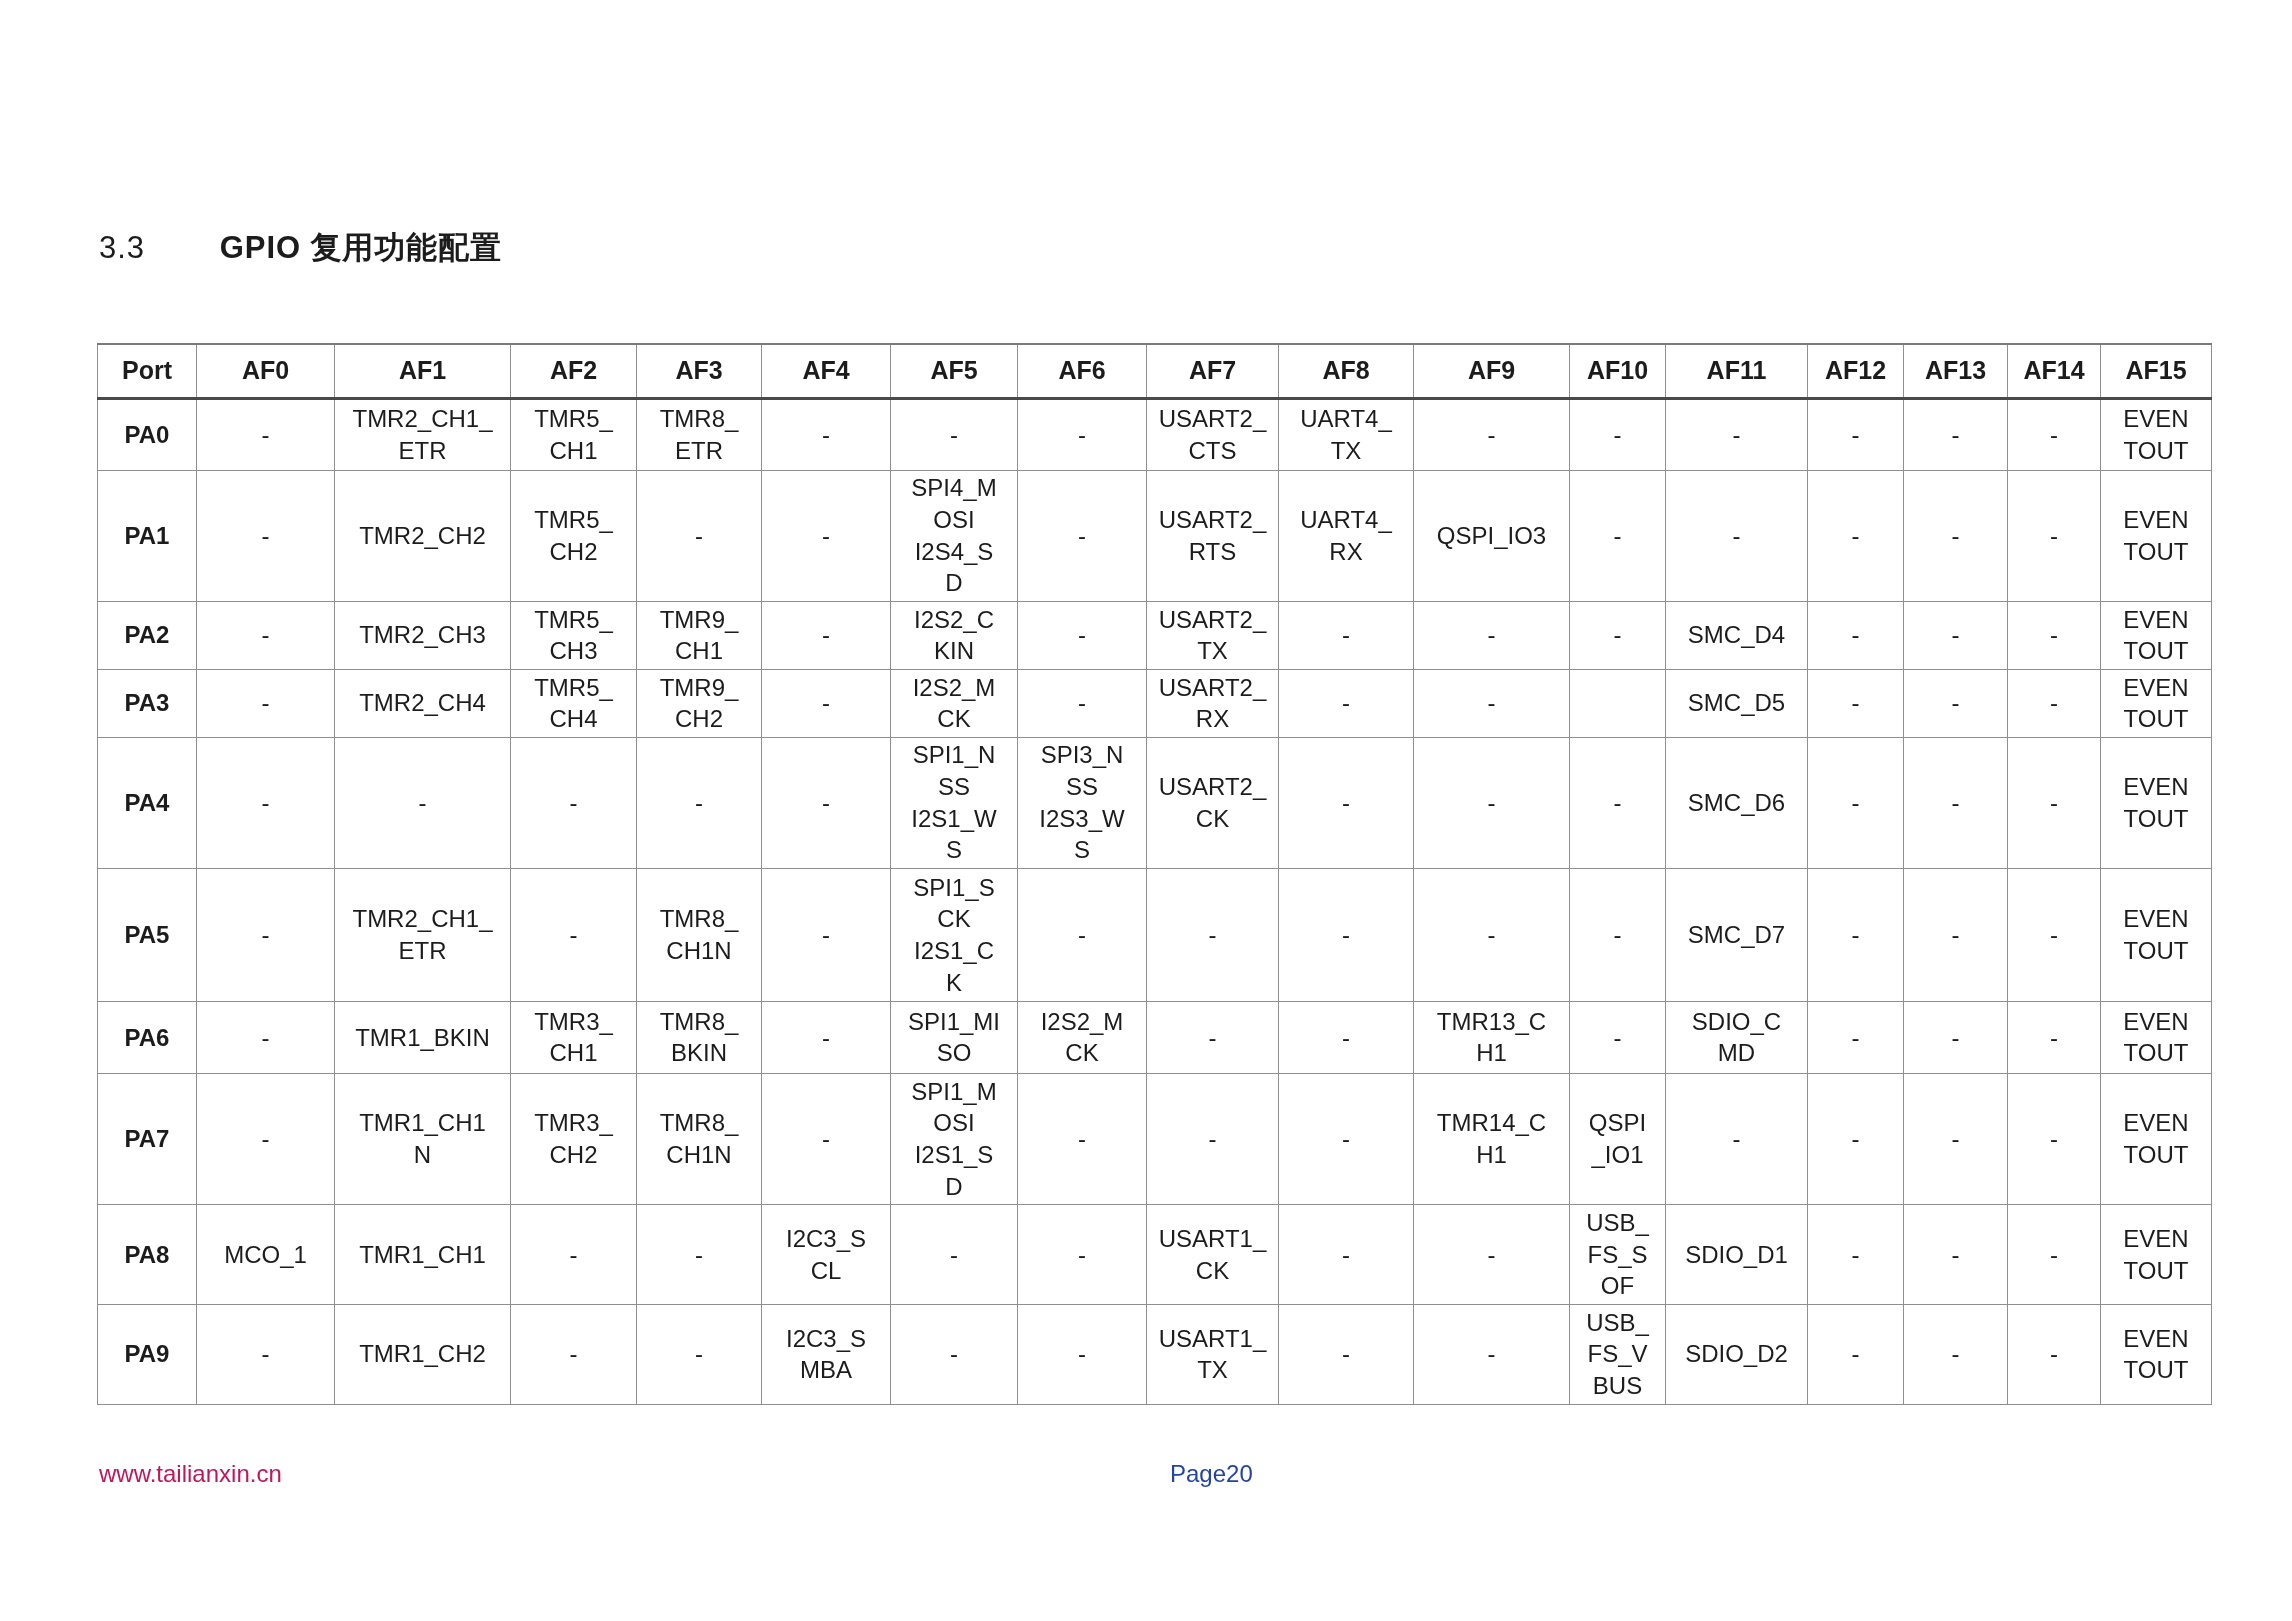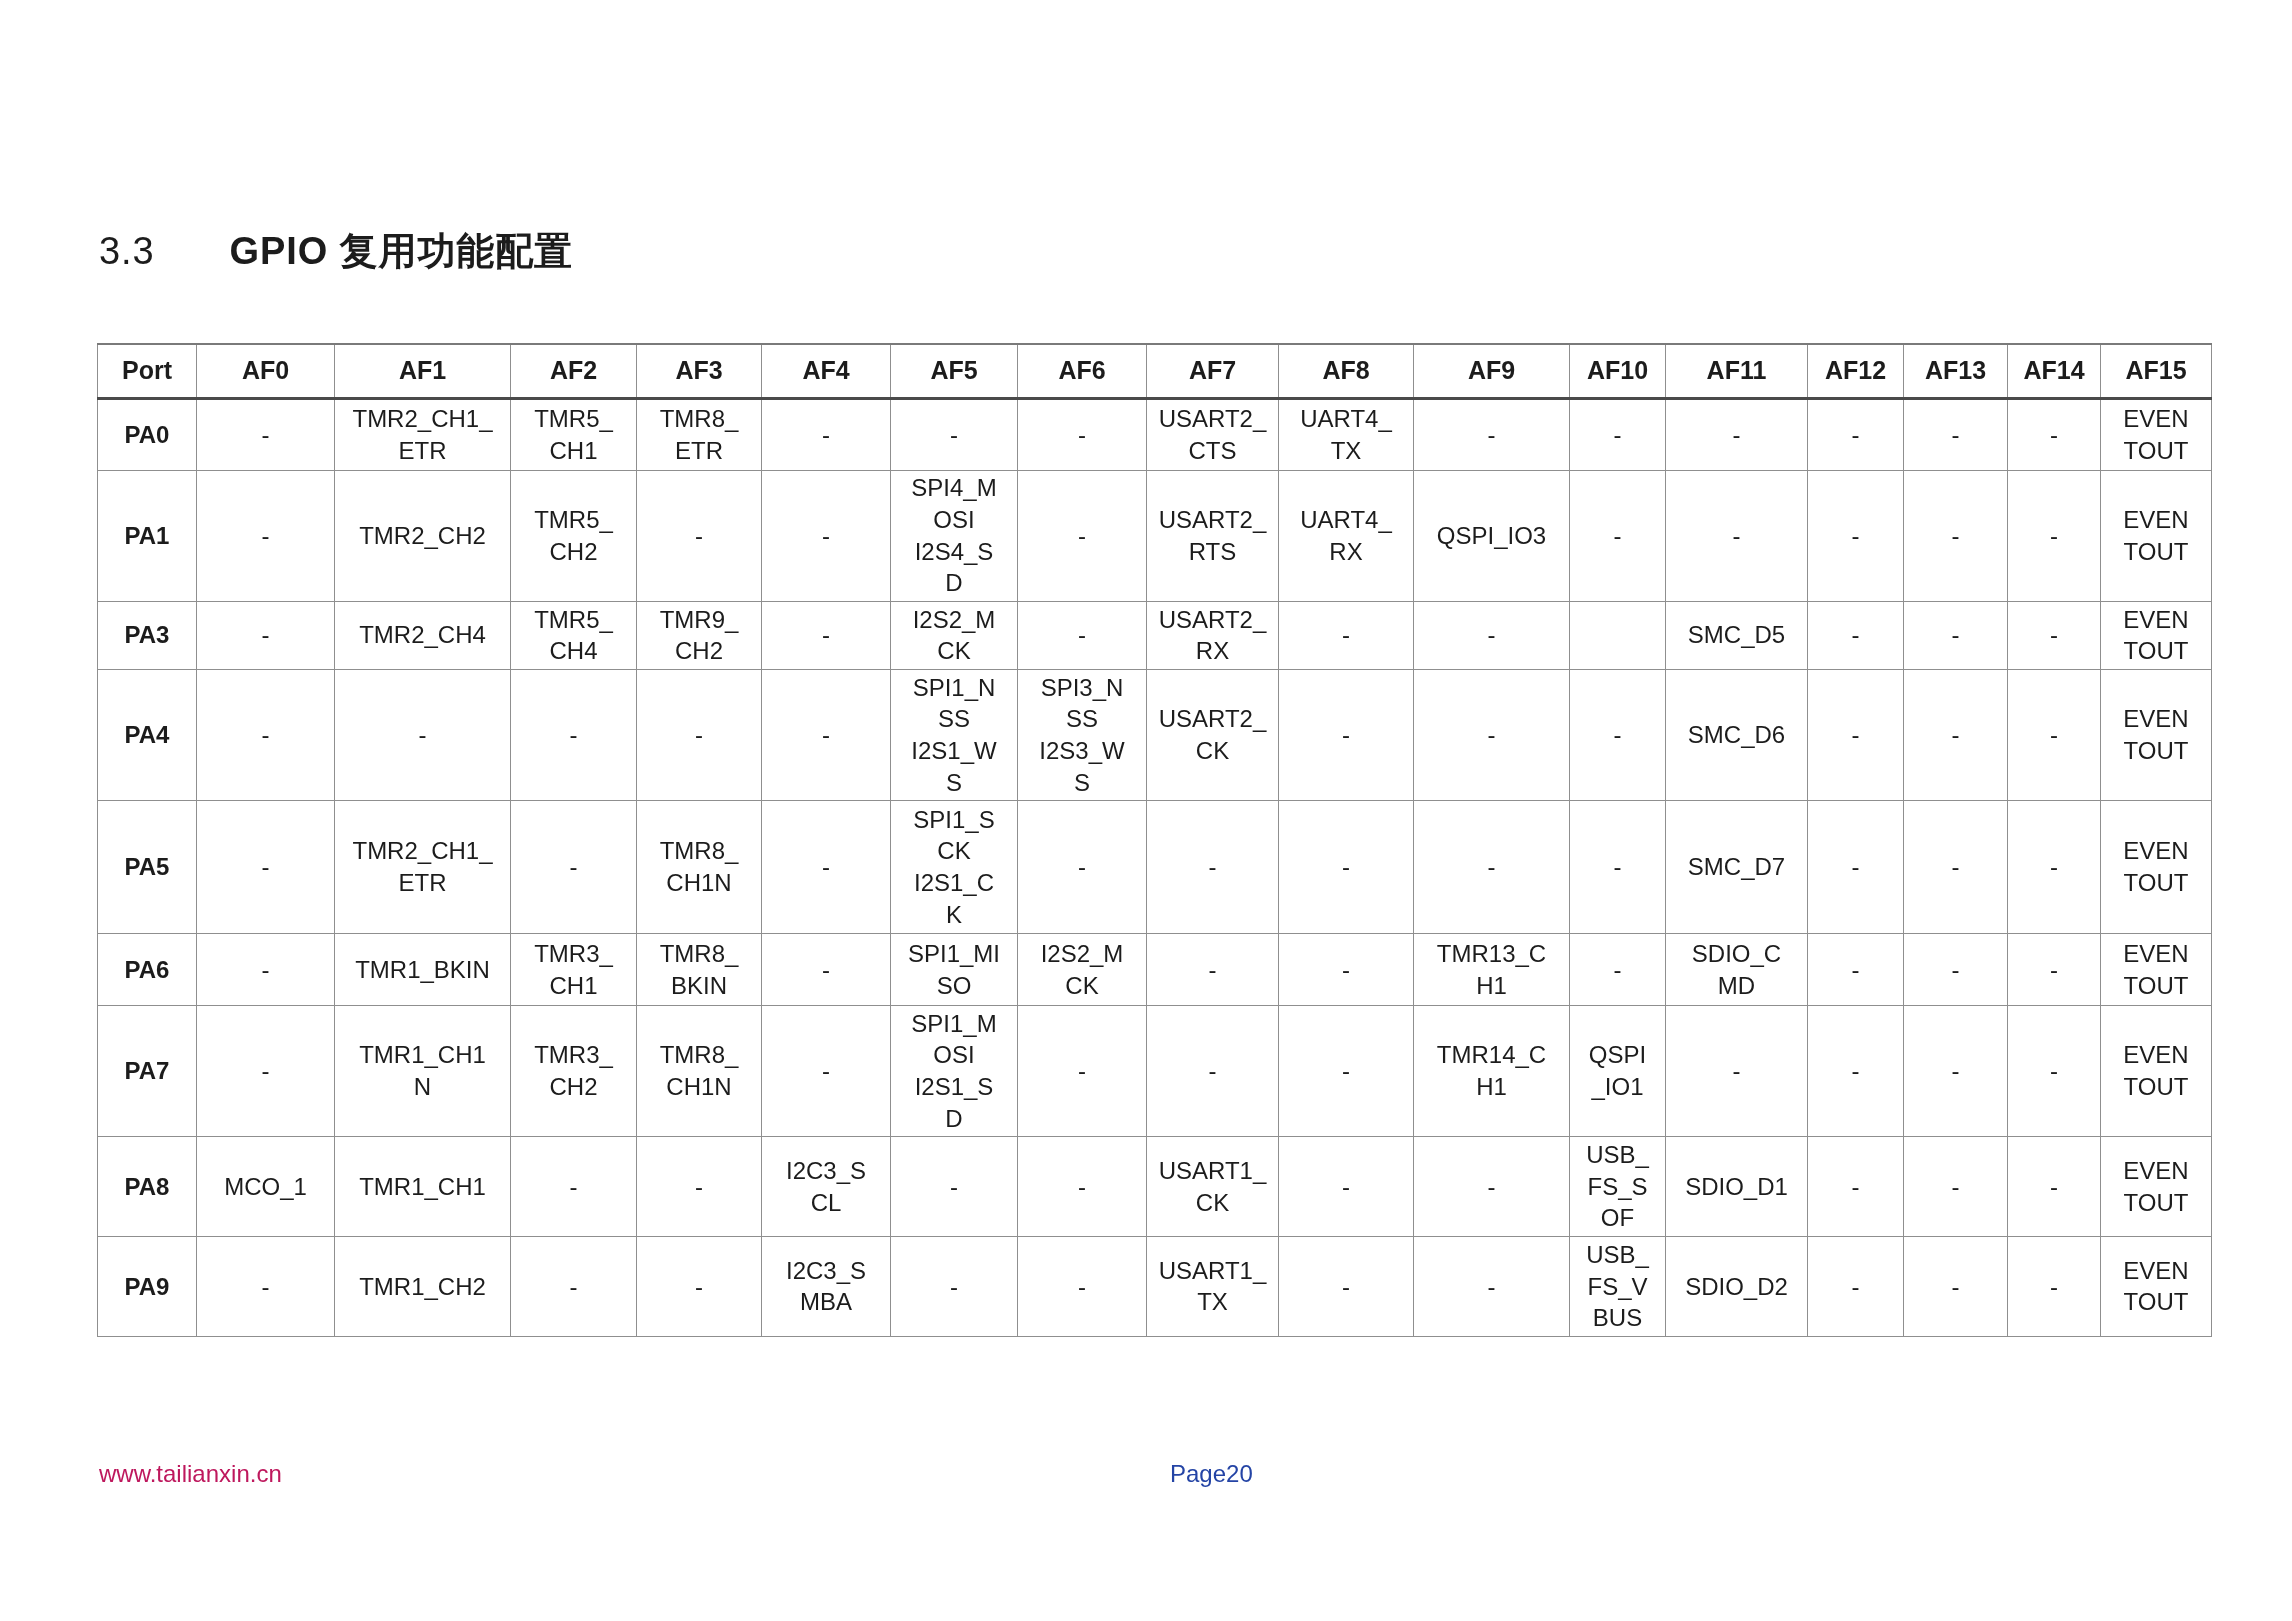--- a/index.html
+++ b/index.html
@@ -8,21 +8,21 @@
     background:#ffffff;
     font-family:"Liberation Sans", sans-serif;
     color:#1c1c1c;
     position:relative;
     overflow:hidden;
   }
   .page { position:absolute; inset:0; }
 
   .heading {
     position:absolute; left:99px; top:229px;
-    font-size:38px; line-height:1.2; white-space:nowrap;
+    font-size:31px; line-height:1.2; white-space:nowrap;
   }
   .heading .num { font-weight:400; margin-right:75px; letter-spacing:0.9px; }
   .heading .title { font-weight:700; letter-spacing:0.9px; }
 
   .caption {
     position:absolute; left:97px; top:299px; width:2114px;
     text-align:center; font-size:26px; white-space:pre;
   }
 
   table.af {
@@ -151,20 +151,44 @@
 RX</td>
           <td>QSPI_IO3</td>
           <td>-</td>
           <td>-</td>
           <td>-</td>
           <td>-</td>
           <td>-</td>
           <td>EVEN
 TOUT</td>
         </tr>
+        <tr style="height: 65px;">
+          <td class="port">PA2</td>
+          <td>-</td>
+          <td>TMR2_CH3</td>
+          <td>TMR5_
+CH3</td>
+          <td>TMR9_
+CH1</td>
+          <td>-</td>
+          <td>I2S2_C
+KIN</td>
+          <td>-</td>
+          <td>USART2_
+TX</td>
+          <td>-</td>
+          <td>-</td>
+          <td>-</td>
+          <td>SMC_D4</td>
+          <td>-</td>
+          <td>-</td>
+          <td>-</td>
+          <td>EVEN
+TOUT</td>
+        </tr>
         <tr style="height: 63px;">
           <td class="port">PA3</td>
           <td>-</td>
           <td>TMR2_CH4</td>
           <td>TMR5_
 CH4</td>
           <td>TMR9_
 CH2</td>
           <td>-</td>
           <td>I2S2_M

